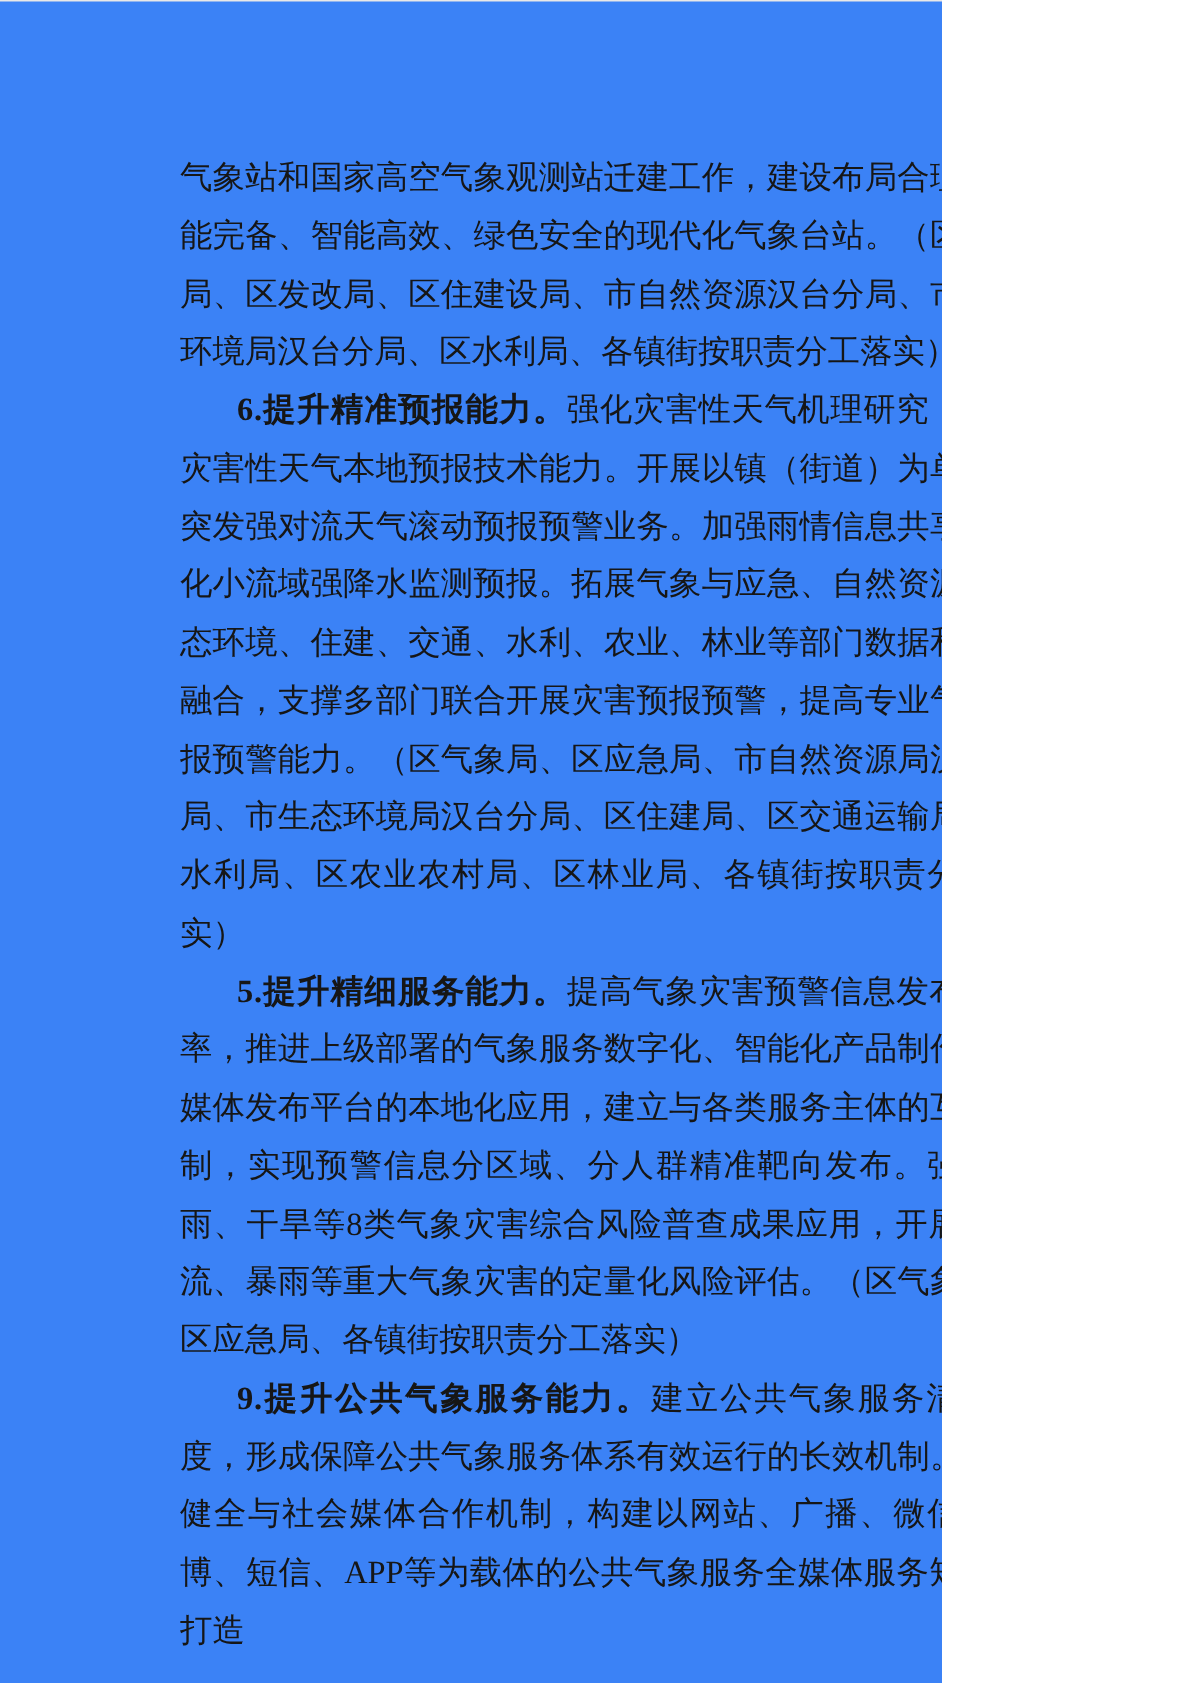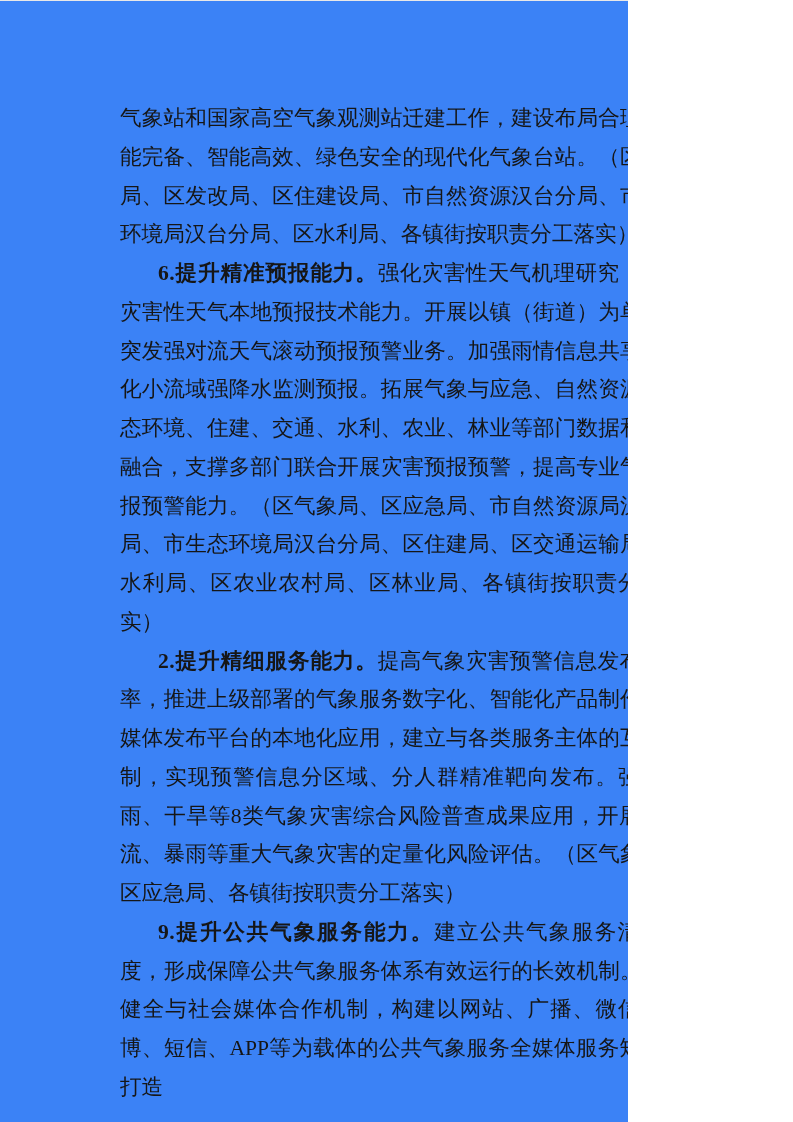--- a/index.html
+++ b/index.html
@@ -45,18 +45,18 @@
 </head>
 <body>
 
 <div class="page">
   <div class="doc-body">
 
     <p class="para"><span class="para-text">气象站和国家高空气象观测站迁建工作，建设布局合理、功能完备、智能高效、绿色安全的现代化气象台站。（区气象局、区发改局、区住建设局、市自然资源汉台分局、市生态环境局汉台分局、区水利局、各镇街按职责分工落实）</span></p>
 
     <p class="para indent"><span class="para-lead">6.提升精准预报能力。</span><span class="para-text">强化灾害性天气机理研究，提高灾害性天气本地预报技术能力。开展以镇（街道）为单元的突发强对流天气滚动预报预警业务。加强雨情信息共享，强化小流域强降水监测预报。拓展气象与应急、自然资源、生态环境、住建、交通、水利、农业、林业等部门数据和技术融合，支撑多部门联合开展灾害预报预警，提高专业气象预报预警能力。（区气象局、区应急局、市自然资源局汉台分局、市生态环境局汉台分局、区住建局、区交通运输局、区水利局、区农业农村局、区林业局、各镇街按职责分工落实）</span></p>
 
-    <p class="para indent"><span class="para-lead">2.提升精细服务能力。</span><span class="para-text">提高气象灾害预警信息发布覆盖率，推进上级部署的气象服务数字化、智能化产品制作和融媒体发布平台的本地化应用，建立与各类服务主体的互动机制，实现预警信息分区域、分人群精准靶向发布。强化暴雨、干旱等8类气象灾害综合风险普查成果应用，开展强对流、暴雨等重大气象灾害的定量化风险评估。（区气象局、区应急局、各镇街按职责分工落实）</span></p>
+    <p class="para indent"><span class="para-lead">5.提升精细服务能力。</span><span class="para-text">提高气象灾害预警信息发布覆盖率，推进上级部署的气象服务数字化、智能化产品制作和融媒体发布平台的本地化应用，建立与各类服务主体的互动机制，实现预警信息分区域、分人群精准靶向发布。强化暴雨、干旱等8类气象灾害综合风险普查成果应用，开展强对流、暴雨等重大气象灾害的定量化风险评估。（区气象局、区应急局、各镇街按职责分工落实）</span></p>
 
     <p class="para indent"><span class="para-lead">9.提升公共气象服务能力。</span><span class="para-text">建立公共气象服务清单制度，形成保障公共气象服务体系有效运行的长效机制。建立健全与社会媒体合作机制，构建以网站、广播、微信、微博、短信、APP等为载体的公共气象服务全媒体服务矩阵。打造</span></p>
 
   </div>
 </div>
 
 </body></html>

